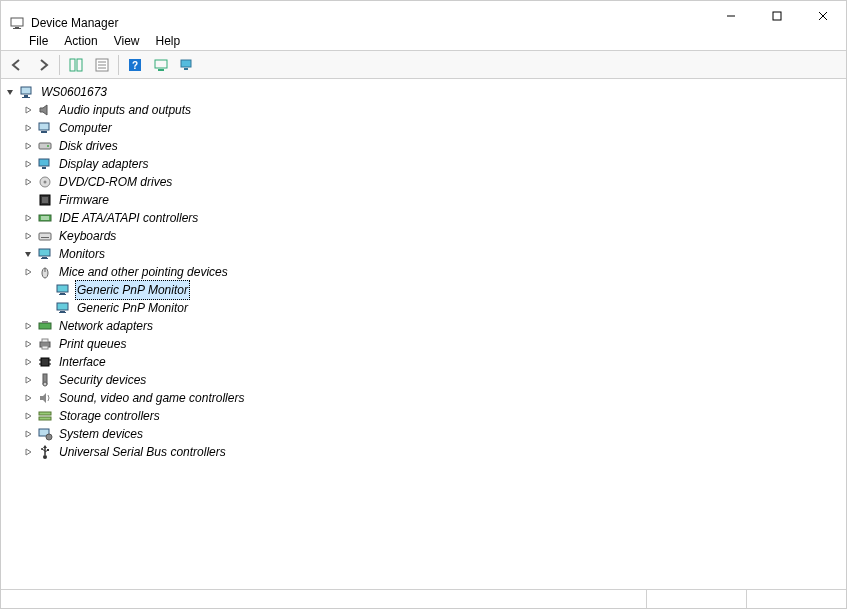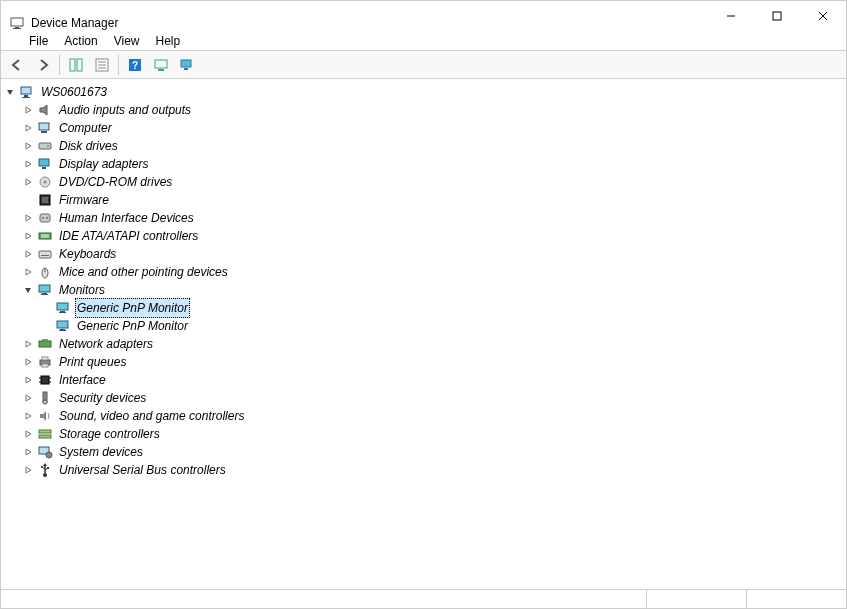--- a/index.html
+++ b/index.html
@@ -279,36 +279,20 @@
     </div>
     <div class="node">
       <span class="indent" style="width:18px"></span>
       <span class="expander ">
         <svg width="10" height="10">
           <path d="M3 2 L8 5 L3 8 Z" fill="none" stroke="#777"></path>
         </svg>
       </span>
       <span class="node-icon">
         <svg width="16" height="16" viewBox="0 0 16 16">
-          <rect x="3" y="4" width="10" height="8" rx="2" fill="#ccc" stroke="#666"></rect>
-          <circle cx="6" cy="8" r="1" fill="#666"></circle>
-          <circle cx="10" cy="8" r="1" fill="#666"></circle>
-        </svg>
-      </span>
-      <span class="node-label ">Human Interface Devices</span>
-    </div>
-    <div class="node">
-      <span class="indent" style="width:18px"></span>
-      <span class="expander ">
-        <svg width="10" height="10">
-          <path d="M3 2 L8 5 L3 8 Z" fill="none" stroke="#777"></path>
-        </svg>
-      </span>
-      <span class="node-icon">
-        <svg width="16" height="16" viewBox="0 0 16 16">
           <rect x="2" y="5" width="12" height="6" fill="#5a5" stroke="#363"></rect>
           <line x1="4" y1="7" x2="12" y2="7" stroke="#fff"></line>
           <line x1="4" y1="9" x2="12" y2="9" stroke="#fff"></line>
         </svg>
       </span>
       <span class="node-label ">IDE ATA/ATAPI controllers</span>
     </div>
     <div class="node">
       <span class="indent" style="width:18px"></span>
       <span class="expander ">
@@ -321,46 +305,46 @@
           <rect x="2" y="5" width="12" height="7" rx="1" fill="#ddd" stroke="#666"></rect>
           <rect x="4" y="9" width="8" height="1" fill="#666"></rect>
         </svg>
       </span>
       <span class="node-label ">Keyboards</span>
     </div>
     <div class="node">
       <span class="indent" style="width:18px"></span>
       <span class="expander ">
         <svg width="10" height="10">
-          <path d="M3 2 L8 5 L3 8 Z" fill="none" stroke="#777"></path>
-        </svg>
-      </span>
-      <span class="node-icon">
-        <svg width="16" height="16" viewBox="0 0 16 16">
-          <ellipse cx="8" cy="9" rx="3" ry="5" fill="#ddd" stroke="#666"></ellipse>
-          <line x1="8" y1="4" x2="8" y2="8" stroke="#666"></line>
-        </svg>
-      </span>
-      <span class="node-label ">Mice and other pointing devices</span>
-    </div>
-    <div class="node">
-      <span class="indent" style="width:18px"></span>
-      <span class="expander ">
-        <svg width="10" height="10">
           <path d="M2 3 L8 3 L5 8 Z" fill="#444"></path>
         </svg>
       </span>
       <span class="node-icon">
         <svg width="16" height="16" viewBox="0 0 16 16">
           <rect x="2" y="3" width="11" height="7" fill="#6cd" stroke="#357"></rect>
           <rect x="5" y="11" width="5" height="1" fill="#357"></rect>
           <rect x="4" y="12" width="7" height="1" fill="#357"></rect>
         </svg>
       </span>
       <span class="node-label ">Monitors</span>
+    </div>
+    <div class="node">
+      <span class="indent" style="width:18px"></span>
+      <span class="expander ">
+        <svg width="10" height="10">
+          <path d="M3 2 L8 5 L3 8 Z" fill="none" stroke="#777"></path>
+        </svg>
+      </span>
+      <span class="node-icon">
+        <svg width="16" height="16" viewBox="0 0 16 16">
+          <ellipse cx="8" cy="9" rx="3" ry="5" fill="#ddd" stroke="#666"></ellipse>
+          <line x1="8" y1="4" x2="8" y2="8" stroke="#666"></line>
+        </svg>
+      </span>
+      <span class="node-label ">Mice and other pointing devices</span>
     </div>
     <div class="node">
       <span class="indent" style="width:36px"></span>
       <span class="expander empty"></span>
       <span class="node-icon">
         <svg width="16" height="16" viewBox="0 0 16 16">
           <rect x="2" y="3" width="11" height="7" fill="#6cd" stroke="#357"></rect>
           <rect x="5" y="11" width="5" height="1" fill="#357"></rect>
           <rect x="4" y="12" width="7" height="1" fill="#357"></rect>
         </svg>

